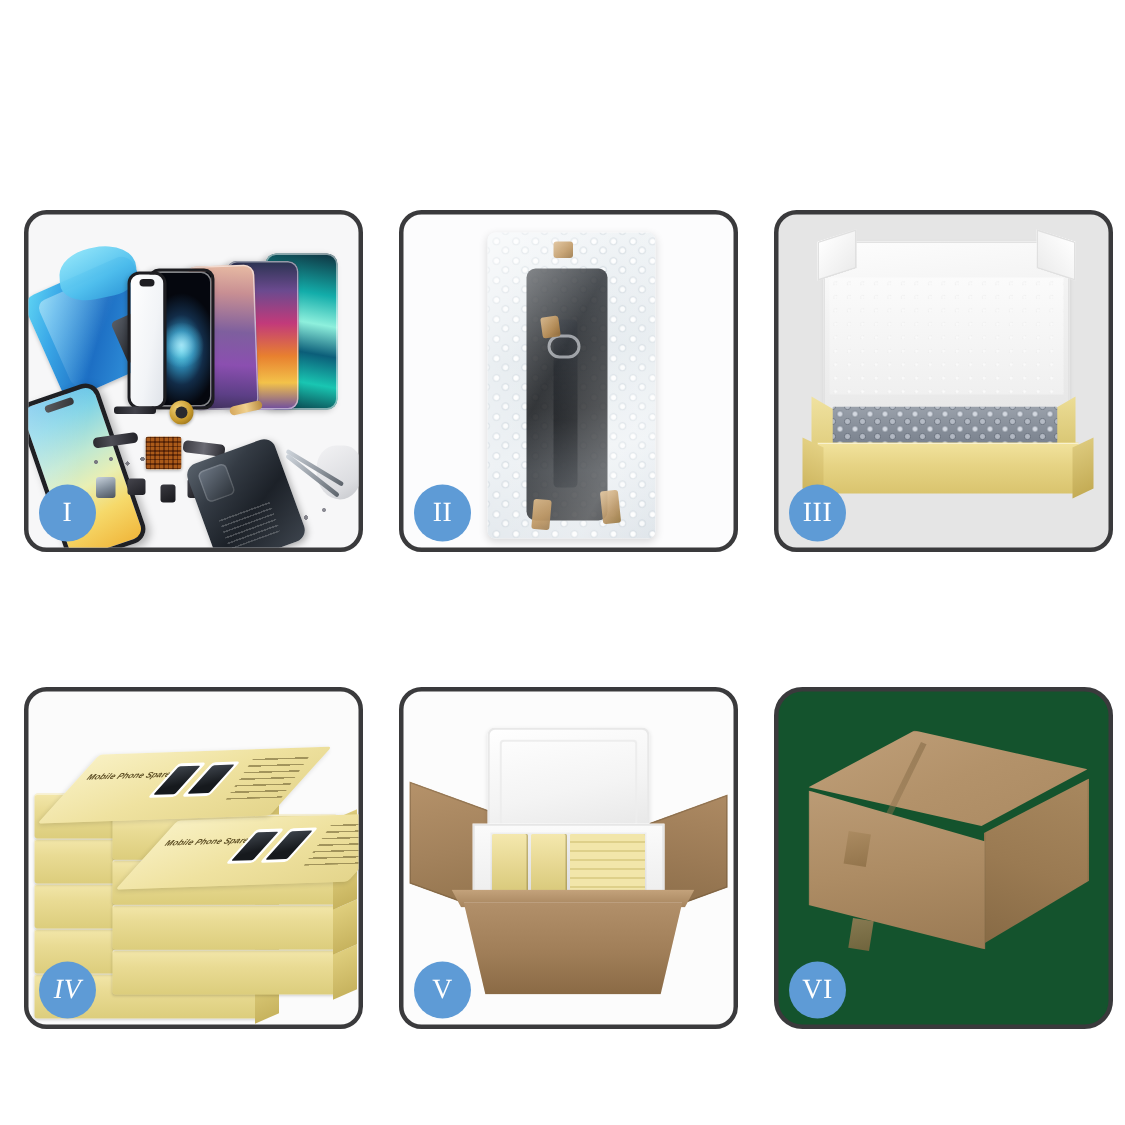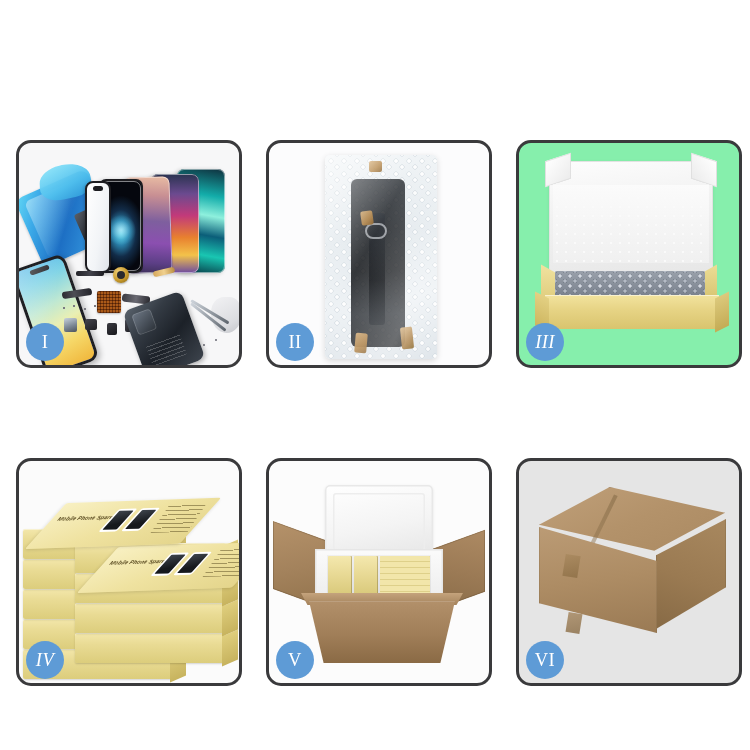--- a/index.html
+++ b/index.html
@@ -423,21 +423,21 @@
     transform: rotate(-6deg);
     opacity: .93;
   }
   .bb-sheen {
     position: absolute; inset: 0;
     background: linear-gradient(118deg, rgba(255,255,255,.5) 0%, rgba(255,255,255,0) 42%,
                 rgba(255,255,255,.26) 76%, rgba(255,255,255,0) 100%);
   }
 
   
-  .p3 { background: #86efac; font-style: italic; }
+  .p3 { background: #e5e5e5; }
   .box3-lid {
     position: absolute;
     left: 30px; top: 18px;
     width: 164px; height: 118px;
     background: linear-gradient(172deg, #fdfdfd 0%, #f2f2f2 40%, #e6e6e6 100%);
     box-shadow: inset 0 0 0 1px #e2e2e2, 0 1px 3px rgba(0,0,0,.08);
   }
   .box3-lid::before {
     content: ""; position: absolute;
     left: -4px; top: -4px; width: 26px; height: 26px;
@@ -644,21 +644,21 @@
   }
   .ybox-flat {
     position: absolute; right: 1px; top: 1px;
     width: 50px; height: 40px;
     background: repeating-linear-gradient(180deg,
                 #f2e6aa 0 5px, #ded08a 5px 6px);
     border-radius: 1px;
   }
 
   
-  .p6 { background: #e5e5e5; }
+  .p6 { background: #14532d; border-radius: 19px; }
   .c6-top {
     position: absolute; left: 20px; top: 26px;
     width: 186px; height: 86px;
     background: linear-gradient(156deg, #c0a07a 0%, #b3926a 45%, #a8875f 100%);
     clip-path: polygon(38% 0, 100% 30%, 62% 74%, 0 44%);
     box-shadow: inset 0 0 0 1px rgba(110,88,58,.25);
   }
   .c6-seam {
     position: absolute; left: 76px; top: 30px;
     width: 4px; height: 86px;

